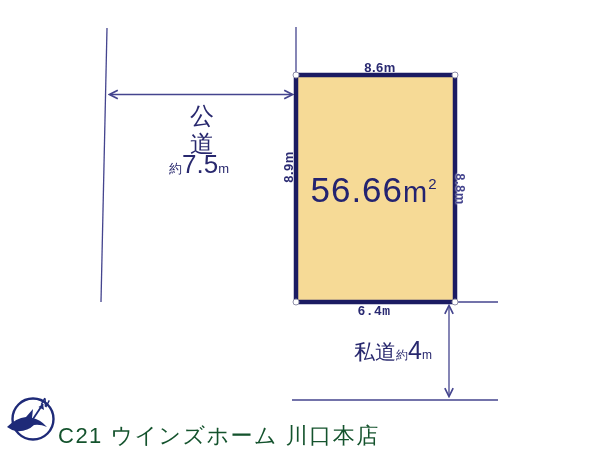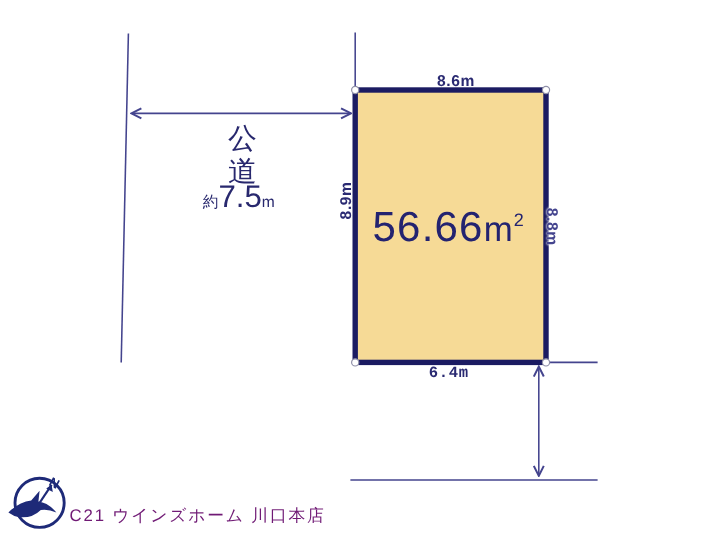--- a/index.html
+++ b/index.html
@@ -21,21 +21,21 @@
   .area-label sup{font-size:15px;vertical-align:super;}
   .road-name-vertical{
     display:flex;flex-direction:column;align-items:center;
     font-size:24px;line-height:28px;color:#28286E;
   }
   .road-width{font-size:26px;color:#28286E;}
   .road-width .small{font-size:13px;}
   .private-road{font-size:21px;color:#28286E;}
   .private-road .big{font-size:25px;}
   .private-road .small{font-size:12px;}
-  .footer-text{font-size:14px;color:#701a75;letter-spacing:1.5px;}
+  .footer-text{font-size:22px;color:#14532d;letter-spacing:1.5px;}
 </style>
 </head>
 <body>
 
 <div id="canvas">
 
   <svg id="diagram-svg" viewBox="0 0 600 450" xmlns="http://www.w3.org/2000/svg">
     <defs>
       <marker id="arr" viewBox="0 0 10 10" refX="8.5" refY="5" markerWidth="8" markerHeight="8" orient="auto-start-reverse">
         <path d="M1,1 L9,5 L1,9" fill="none" stroke="#44448E" stroke-width="1.6"></path>
@@ -78,16 +78,19 @@
   <div class="abs dim-label dim-right" style="left:460px;top:189px;">8.8m</div>
 
   <div class="abs center road-name-vertical" style="left:202px;top:130px;">
     <span>公</span>
     <span>道</span>
   </div>
   <div class="abs center road-width" style="left:199px;top:164px;">
     <span class="small">約</span><span>7.5</span><span class="small">m</span>
   </div>
 
+  <div class="abs center private-road" style="left:393px;top:351px;">
+    <span>私道</span><span class="small">約</span><span class="big">4</span><span class="small">m</span>
+  </div>
 
   <div class="abs footer-text" style="left:58px;top:421px;">C21 ウインズホーム 川口本店</div>
 
 </div>
 
 </body></html>

